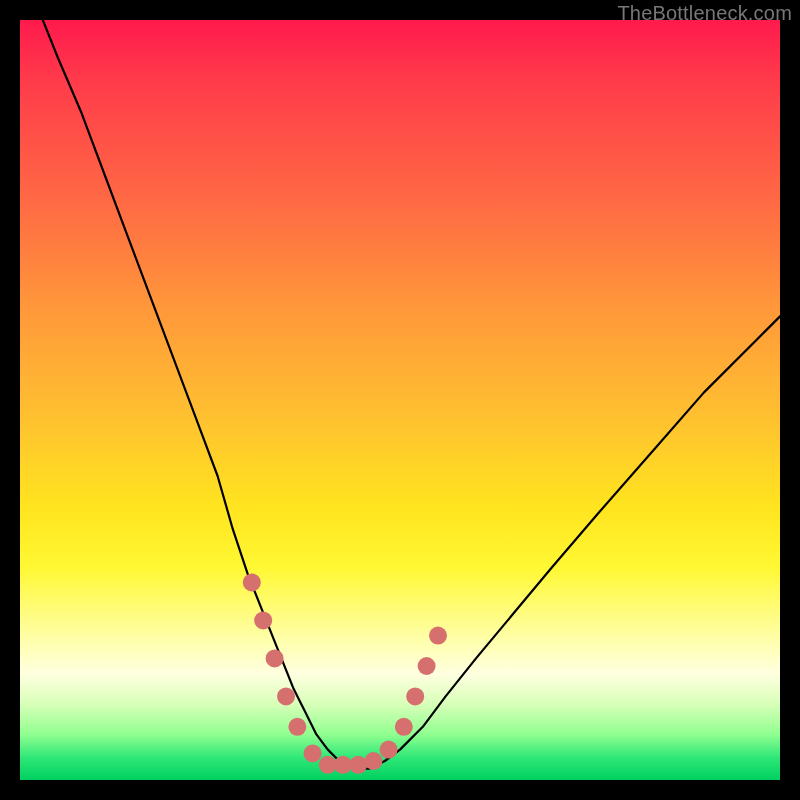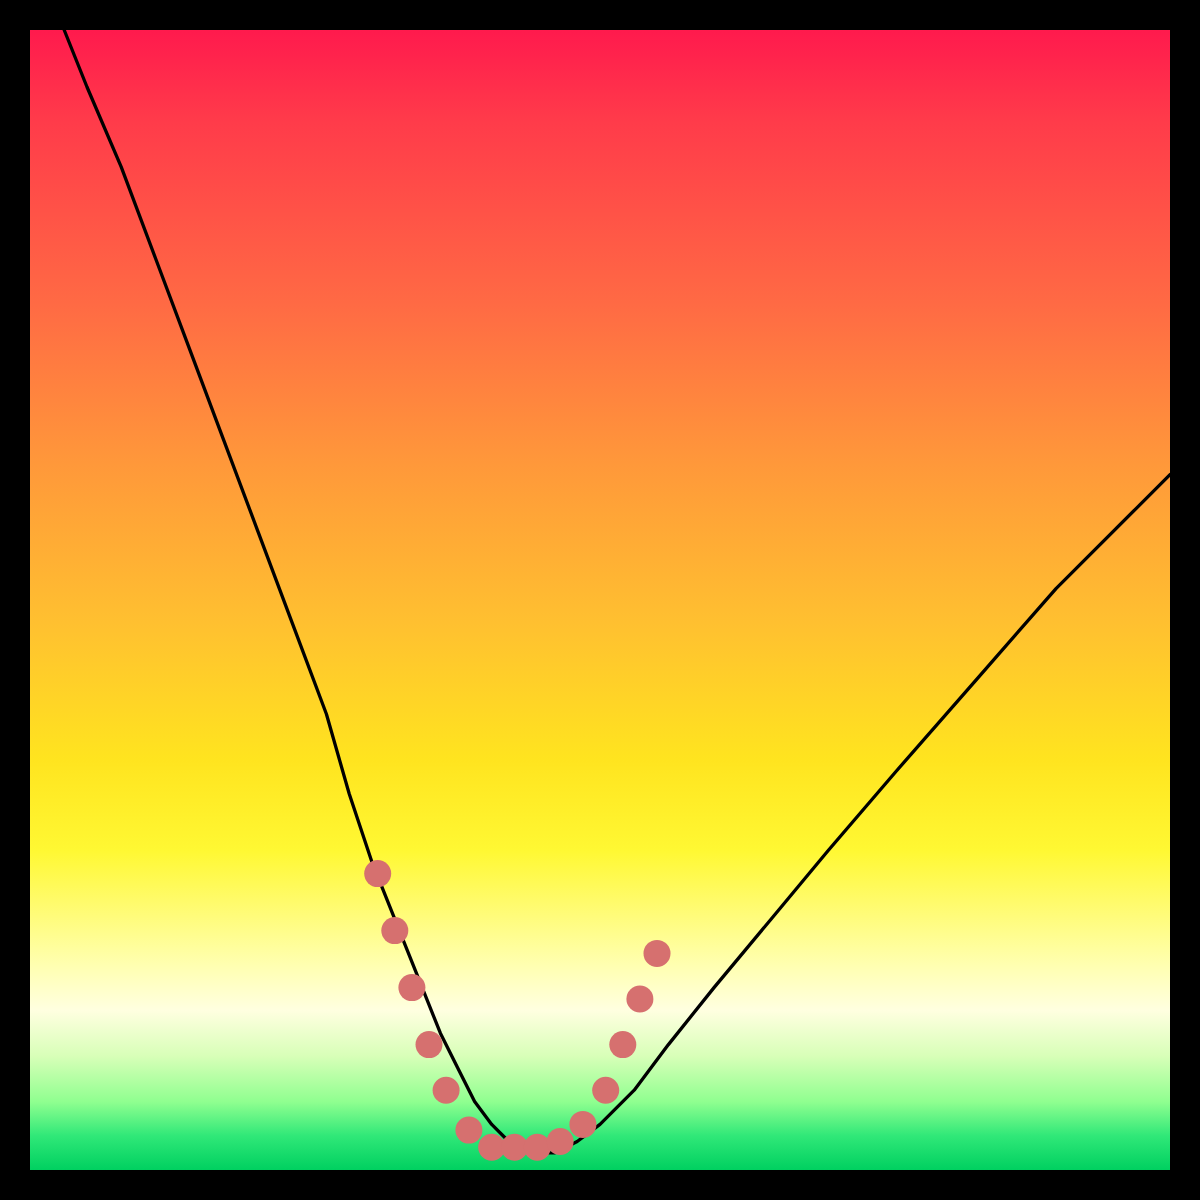--- a/index.html
+++ b/index.html
@@ -54,20 +54,21 @@
     left: 0; top: 0;
     width: 760px;
     height: 760px;
     overflow: visible;
   }
 </style>
 </head>
 <body>
 
 <div class="frame">
+  <div class="watermark">TheBottleneck.com</div>
   <div class="plot">
     <svg class="layer" viewBox="0 0 760 760">
       <g id="curve-group">
           <path d="M22.8 0.0 L38.0 38.0 L60.8 91.2 L83.6 152.0 L106.4 212.8 L129.2 273.6 L152.0 334.4 L174.8 395.2 L197.6 456.0 L212.8 509.2 L228.0 554.8 L243.2 592.8 L258.4 630.8 L273.6 668.8 L285.0 691.6 L296.4 714.4 L307.8 729.6 L319.2 741.0 L334.4 748.6 L349.6 748.6 L364.8 741.0 L380.0 729.6 L402.8 706.8 L425.6 676.4 L456.0 638.4 L494.0 592.8 L532.0 547.2 L577.6 494.0 L630.8 433.2 L684.0 372.4 L737.2 319.2 L760.0 296.4 " fill="none" stroke="#000000" stroke-width="2.2" stroke-linejoin="round" stroke-linecap="round"></path>
         </g>
       <g id="marker-group">
           <circle cx="231.8" cy="562.4" r="9" fill="#d6706f"></circle>
           <circle cx="243.2" cy="600.4" r="9" fill="#d6706f"></circle>
           <circle cx="254.6" cy="638.4" r="9" fill="#d6706f"></circle>
           <circle cx="266.0" cy="676.4" r="9" fill="#d6706f"></circle>

